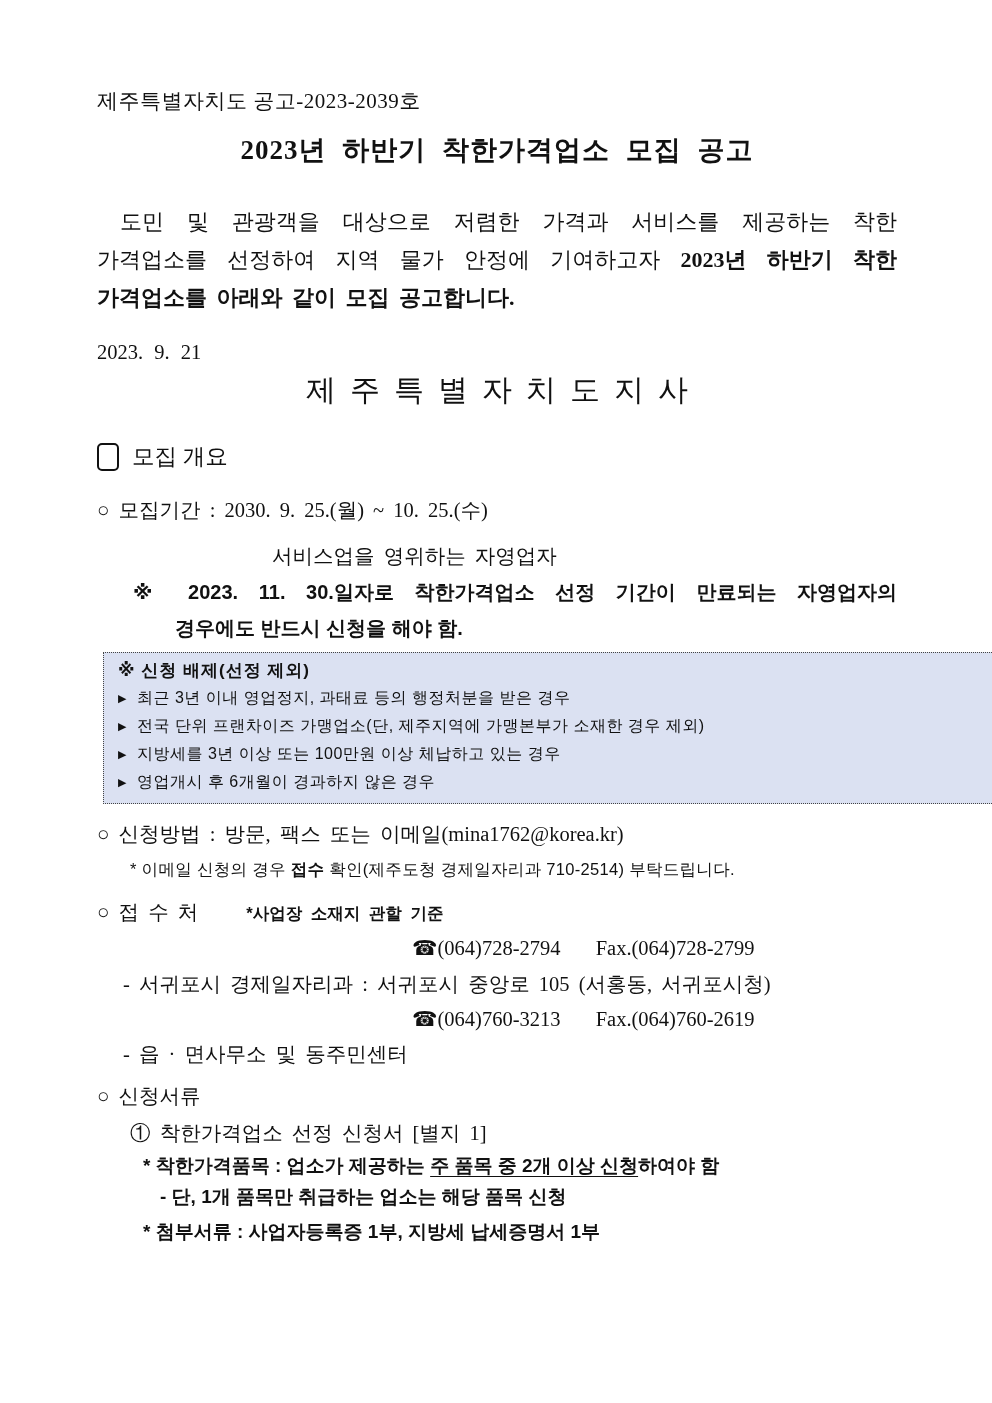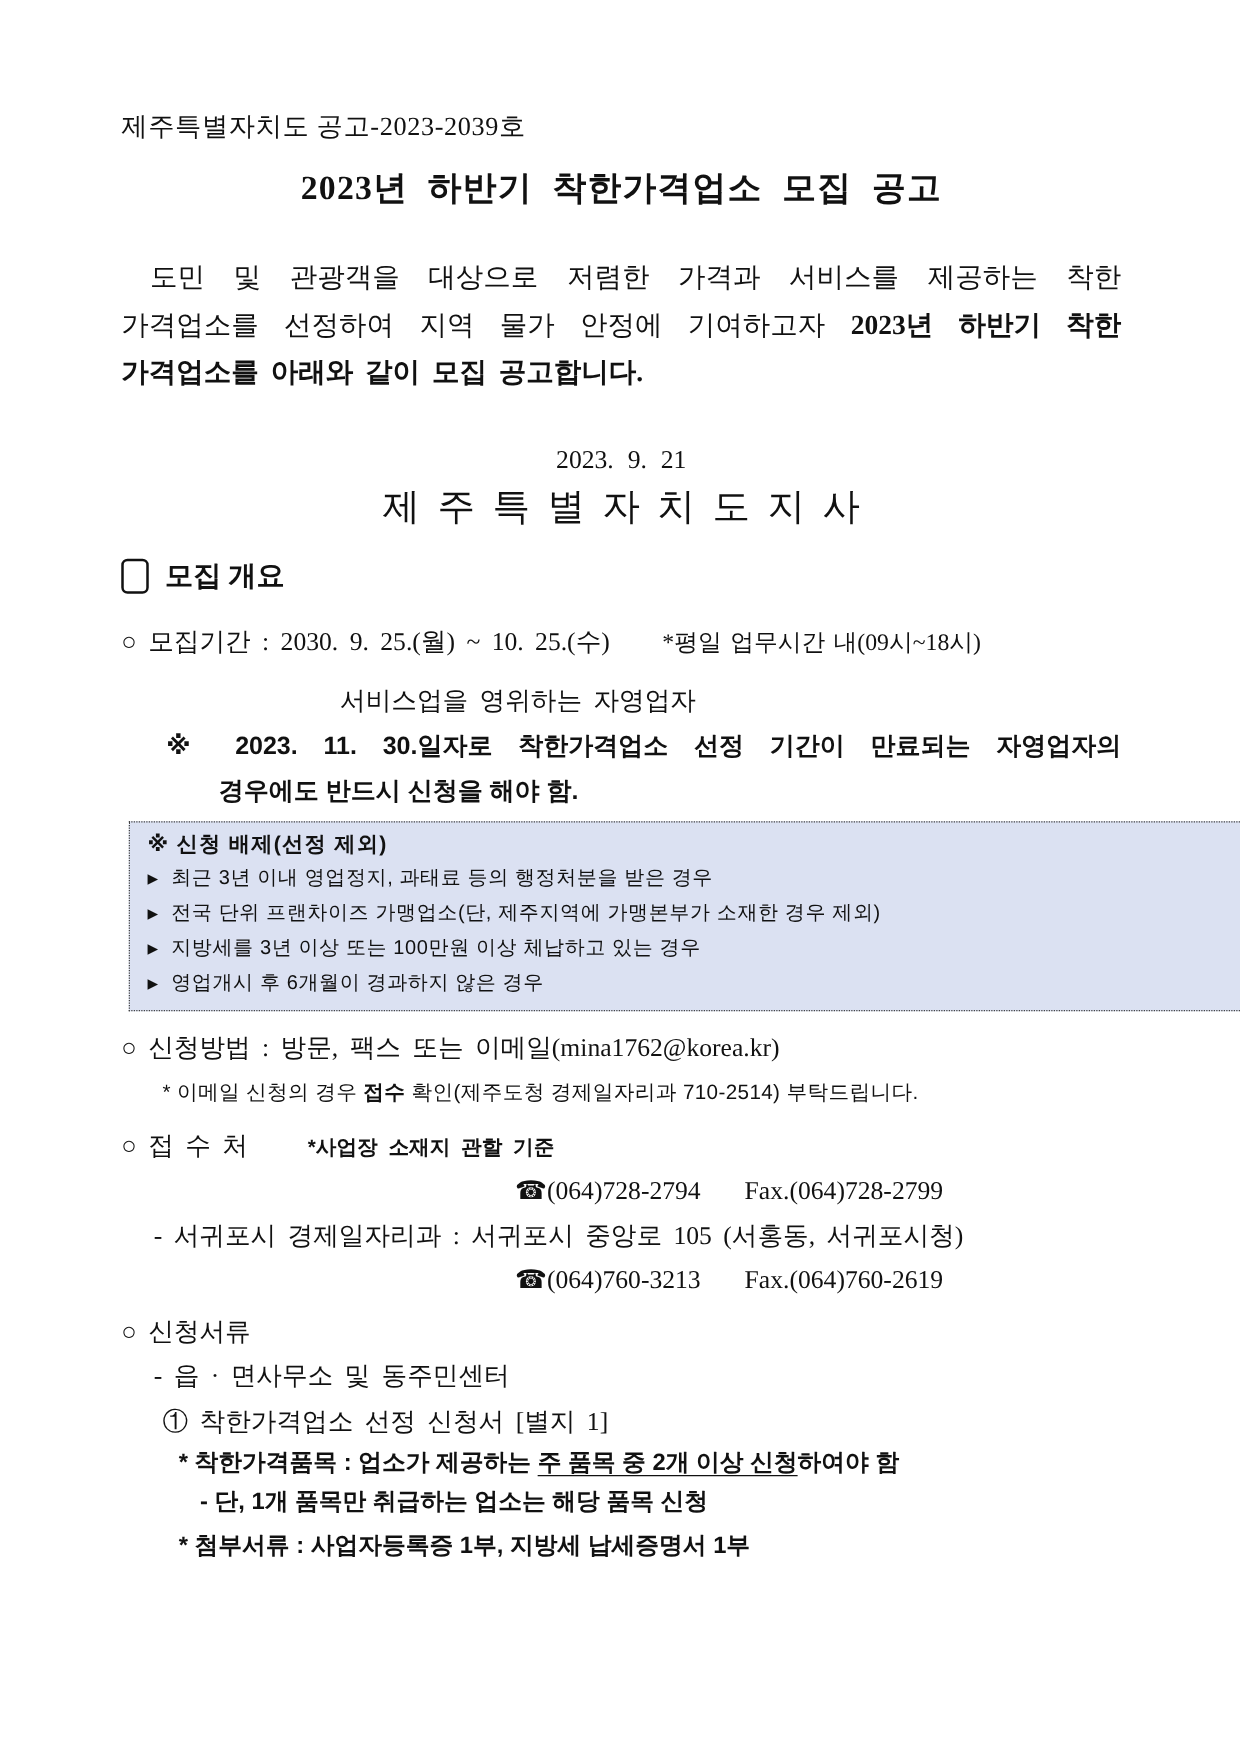--- a/index.html
+++ b/index.html
@@ -9,24 +9,24 @@
   .u { text-decoration:underline; text-underline-offset:4px; }
 
   .doc-number { font-size:21px; line-height:27px; letter-spacing:0.5px; }
   .title { margin-top:16px; text-align:center; font-weight:bold; font-size:27px; line-height:38px; word-spacing:8px; letter-spacing:1px; }
 
   .intro { margin-top:34px; font-size:22px; line-height:38px; word-spacing:4px; }
   .intro .line { text-align:justify; text-align-last:justify; }
   .intro .line.first { text-indent:23px; }
   .intro .line.last { text-align:left; text-align-last:left; }
 
-  .date { margin-top:38px; text-align:center; font-size:20.5px; line-height:27px; word-spacing:6px; }
+  .date { margin-top:22px; text-align:left; font-size:20.5px; line-height:27px; word-spacing:6px; }
   .issuer { margin-top:4px; text-align:center; font-size:30px; line-height:40px; letter-spacing:14px; padding-left:14px; }
 
-  .sec-head { margin-top:20px; font-size:22.5px; font-weight:bold; line-height:30px; display:flex; align-items:center; gap:13px; }
+  .sec-head { margin-top:32px; font-size:22.5px; font-weight:normal; line-height:30px; display:flex; align-items:center; gap:13px; }
   .checkbox { width:18px; height:24px; border:2.5px solid #111; border-radius:5px; display:inline-block; flex:0 0 auto; }
 
   .serif-row { font-size:20.5px; line-height:28px; word-spacing:4px; }
   .row-period { margin-top:24px; display:flex; align-items:baseline; }
   .row-period .note { margin-left:42px; font-size:19px; word-spacing:2px; }
 
   .row-target { margin-top:18px; }
   .row-target .l1 { text-align:justify; text-align-last:justify; }
   .row-target .l2 { padding-left:175px; margin-top:12px; }
 
@@ -75,21 +75,20 @@
   <div class="date">2023. 9. 21</div>
   <div class="issuer">제주특별자치도지사</div>
 
   <div class="sec-head">
     <span class="checkbox"></span>
     <span>모집 개요</span>
   </div>
 
   <div class="serif-row row-period">
     <span>○ 모집기간 : 2030. 9. 25.(월) ~ 10. 25.(수)</span>
-    <span class="note">*평일 업무시간 내(09시~18시)</span>
   </div>
 
   <div class="serif-row row-target">
     <div class="l2">서비스업을 영위하는 자영업자</div>
   </div>
 
   <div class="mand-note">
     <div class="l1">※ 2023. 11. 30.일자로 착한가격업소 선정 기간이 만료되는 자영업자의</div>
     <div class="l2">경우에도 반드시 신청을 해야 함.</div>
   </div>
@@ -126,21 +125,21 @@
     <span>☎</span><span>(064)728-2794</span>
     <span class="fax">Fax.(064)728-2799</span>
   </div>
 
   <div class="serif-row office-line">- 서귀포시 경제일자리과 : 서귀포시 중앙로 105 (서홍동, 서귀포시청)</div>
   <div class="serif-row phone-line">
     <span>☎</span><span>(064)760-3213</span>
     <span class="fax">Fax.(064)760-2619</span>
   </div>
 
+  <div class="serif-row extra-line">- 읍 · 면사무소 및 동주민센터</div>
+
   <div class="serif-row row-docs">○ 신청서류</div>
-
-  <div class="serif-row extra-line">- 읍 · 면사무소 및 동주민센터</div>
   <div class="serif-row doc-item">① 착한가격업소 선정 신청서 [별지 1]</div>
   <div class="doc-note"><span>* 착한가격품목 : 업소가 제공하는 </span><span class="u">주 품목 중 2개 이상 신청</span><span>하여야 함</span></div>
   <div class="doc-sub">- 단, 1개 품목만 취급하는 업소는 해당 품목 신청</div>
   <div class="doc-attach">* 첨부서류 : 사업자등록증 1부, 지방세 납세증명서 1부</div>
 
 </div>
 
 </body></html>

